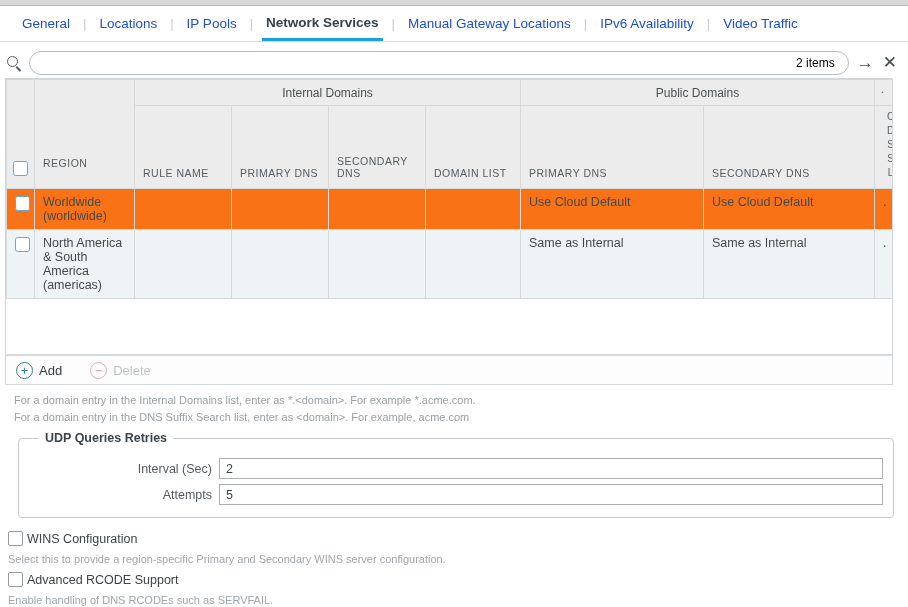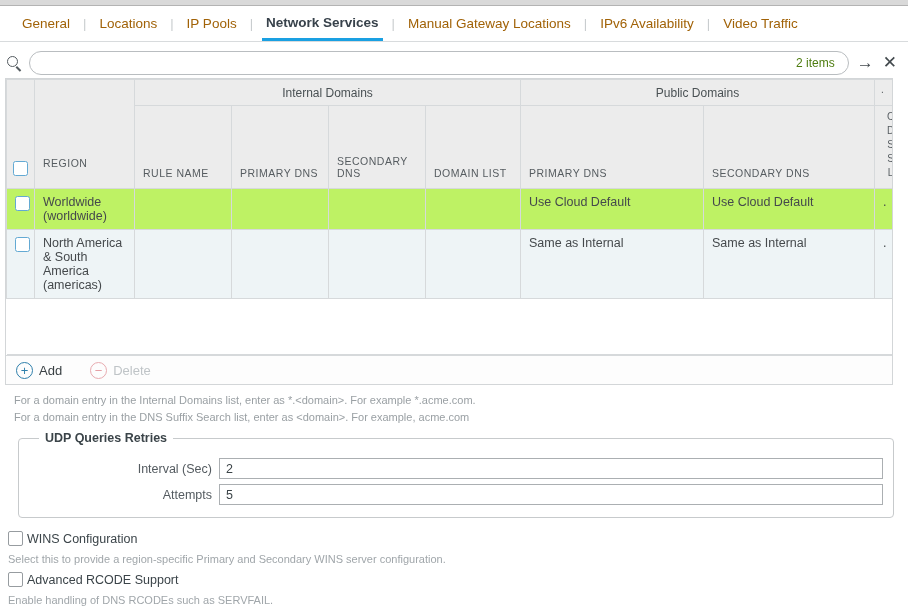--- a/index.html
+++ b/index.html
@@ -5,56 +5,56 @@
   * { margin:0; padding:0; box-sizing:border-box; }
   html,body { width:908px; height:607px; background:#ffffff; overflow:hidden;
     font-family:"Liberation Sans", sans-serif; color:#3b4347; }
 
   
   .top-strip { height:6px; background:#d9d9d9; border-bottom:1px solid #b3b3b3; }
 
   
   .tabbar { display:flex; align-items:flex-end; padding:9px 0 0 18px; height:36px;
     border-bottom:1px solid #d8dbdd; }
-  .tab { font-size:13.5px; color:#a16207; padding:0 4px 10px 4px; cursor:pointer; white-space:nowrap; }
+  .tab { font-size:13.5px; color:#1d4ed8; padding:0 4px 10px 4px; cursor:pointer; white-space:nowrap; }
   .tab.active { color:#38424b; font-weight:bold; border-bottom:3px solid #1aa0e2; padding-bottom:8px; }
   .tab-sep { color:#c8ccce; font-size:13px; padding:0 9px 10px 9px; }
 
   
   .search-row { display:flex; align-items:center; margin:7px 10px 0 6px; height:27px; gap:7px; }
   .search-icon { position:relative; width:16px; height:16px; flex:0 0 auto; }
   .search-icon::before { content:""; position:absolute; left:1px; top:1px; width:9px; height:9px;
     border:1.6px solid #545b60; border-radius:50%; }
   .search-icon::after { content:""; position:absolute; left:11px; top:11px; width:6px; height:1.6px;
     background:#545b60; transform:rotate(45deg); transform-origin:0 0; }
   .search-input-wrap { flex:1; position:relative; height:24px; }
   .search-input { width:100%; height:24px; border:1px solid #b9bdc0; border-radius:12px;
     padding:0 66px 0 12px; font-size:12.5px; font-family:inherit; color:#3b4347; outline:none; }
-  .item-count { position:absolute; right:14px; top:5px; font-size:12px; color:#4d7c0f; }
+  .item-count { position:absolute; right:14px; top:5px; font-size:12px; color:#000000; }
   .icon-btn { font-size:17px; color:#434a4e; line-height:1; cursor:pointer; padding:0 1px; }
 
   
   .grid-box { margin:2px 0 0 5px; width:888px; border:1px solid #d3d6d8; }
   .grid-clip { overflow:hidden; width:886px; }
   table { border-collapse:collapse; table-layout:fixed; width:898px; }
   col.c-check{width:28px;} col.c-region{width:100px;} col.c-rule{width:97px;}
   col.c-pdns{width:97px;} col.c-sdns{width:97px;} col.c-dlist{width:95px;}
   col.c-pubp{width:183px;} col.c-pubs{width:171px;} col.c-cut{width:30px;}
   th,td { border:1px solid #d6d9db; }
   thead th { background:#ececec; font-weight:normal; }
   .group-th { font-size:12px; color:#4a5154; text-align:center; height:26px; padding:4px; }
   .col-th { font-size:10.5px; letter-spacing:.5px; color:#565c60; text-align:left;
     vertical-align:bottom; padding:6px 8px 9px 8px; height:74px; }
   .rowspan-th { vertical-align:bottom; padding:6px 8px 19px 8px; font-size:10.5px;
     letter-spacing:.5px; color:#565c60; text-align:left; }
   .check-th { vertical-align:bottom; text-align:center; padding-bottom:8px; }
   .cut-th { font-size:10px; line-height:1.4; color:#565c60; vertical-align:bottom;
     padding:4px 4px 8px 6px; white-space:pre-line; }
   .cut-group { font-size:10px; color:#565c60; padding:4px 4px 0 6px; text-align:left; vertical-align:top;}
-  tbody td { font-size:12.5px; color:#45494c; vertical-align:top; padding:6px 8px; background:#bef264; }
+  tbody td { font-size:12.5px; color:#45494c; vertical-align:top; padding:6px 8px; background:#f97316; }
   tr.row-alt td { background:#eef4f6; }
   td.check-td { text-align:center; padding-top:7px; }
   tr.data-row-1 td { height:36px; }
   tr.data-row-2 td { height:50px; }
   tr.filler-row td { height:56px; border-left:none; border-right:none; background:#fff; }
   .checkbox { display:inline-block; width:15px; height:15px; border:1.5px solid #63a9d3;
     border-radius:2.5px; background:#fff; cursor:pointer; }
 
   
   .grid-toolbar { display:flex; align-items:center; gap:28px; border-top:1px solid #d6d9db;

